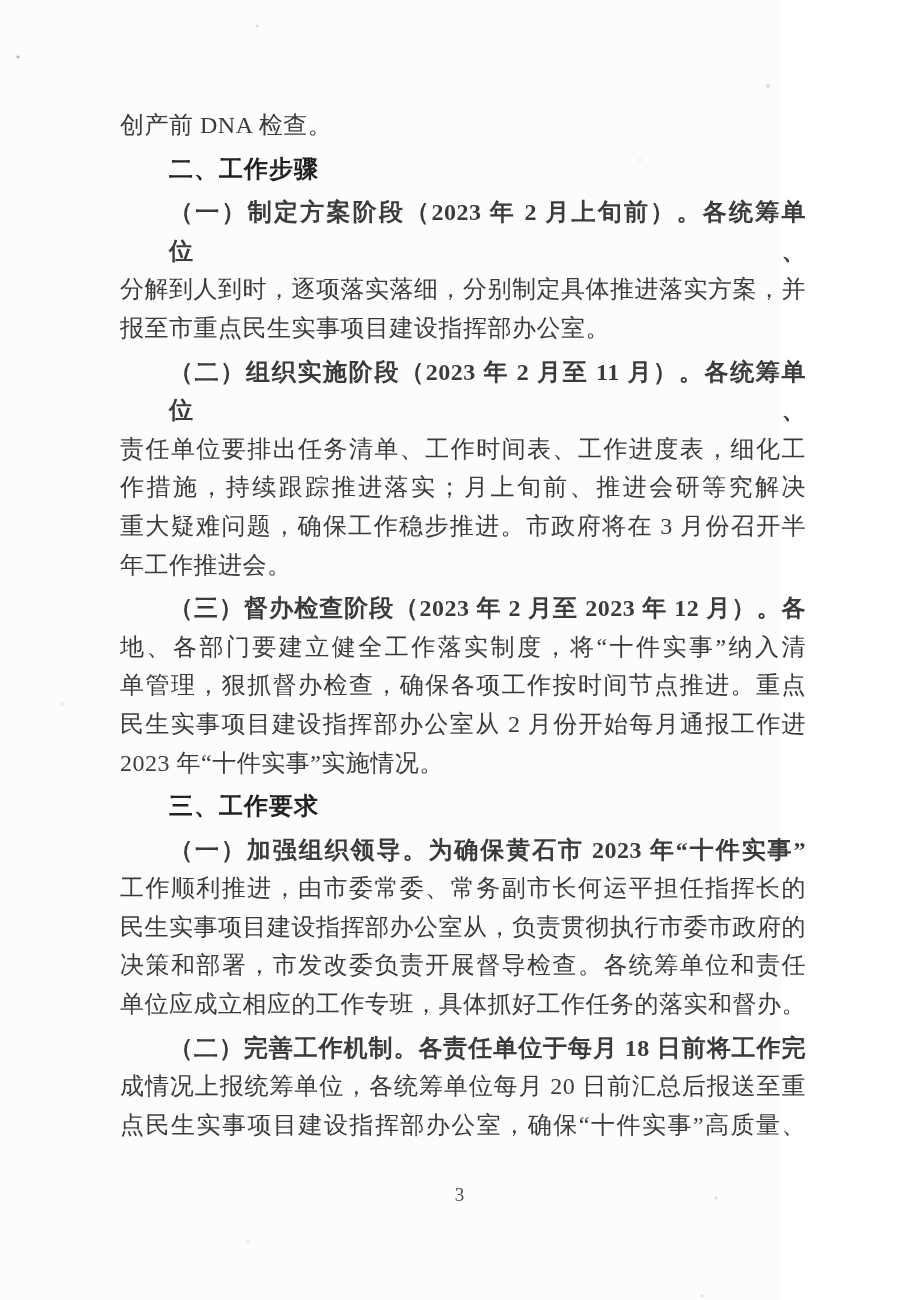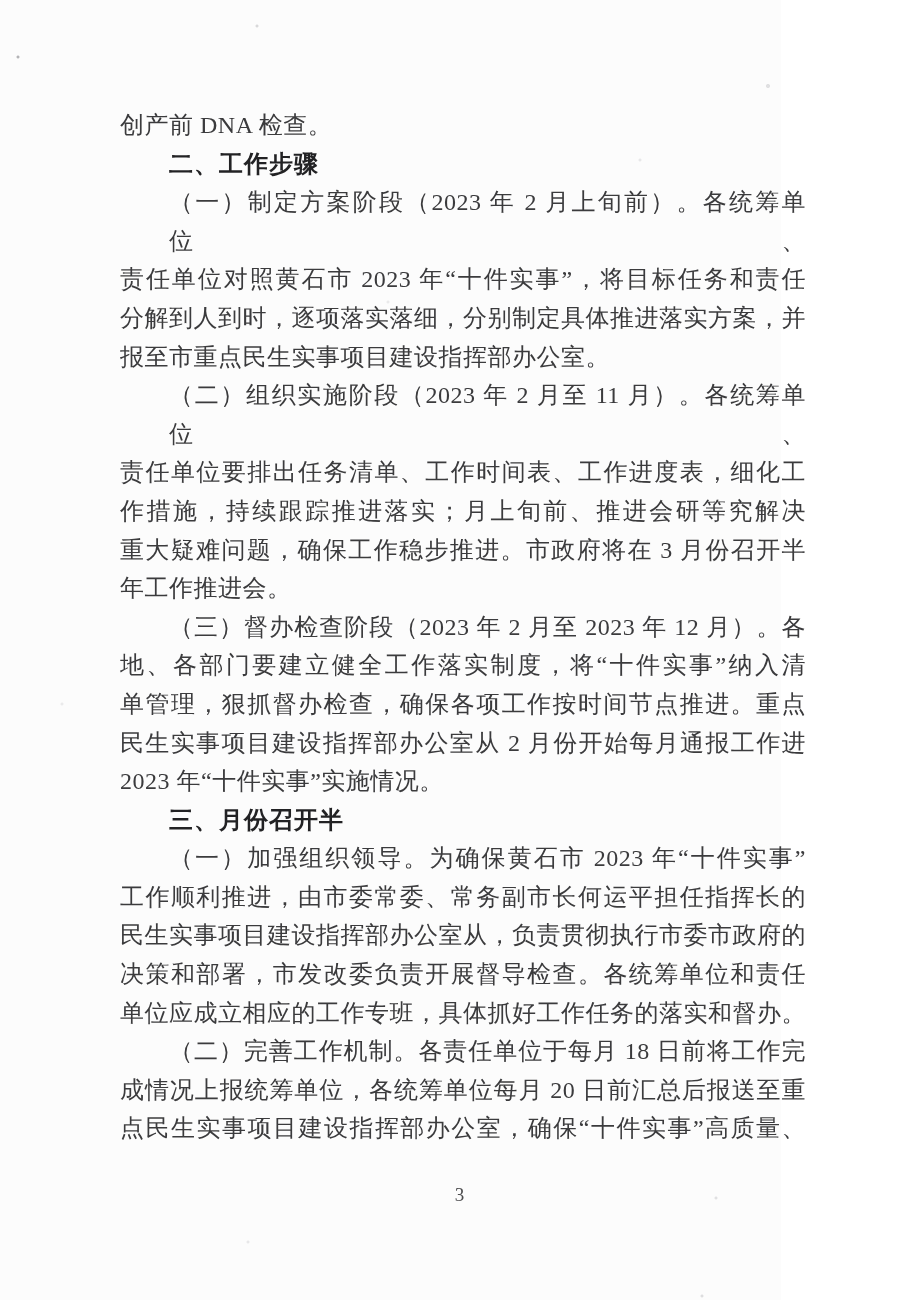--- a/index.html
+++ b/index.html
@@ -35,34 +35,34 @@
       radial-gradient(circle 3px at 716px 1198px, rgba(160,160,165,.30) 0 40%, transparent 60%),
       radial-gradient(circle 3px at 248px 1242px, rgba(170,170,175,.25) 0 40%, transparent 60%),
       radial-gradient(circle 3px at 702px 1296px, rgba(150,150,155,.30) 0 40%, transparent 60%);
   }
   .text-area {
     position: absolute;
     left: 120px;
     top: 106px;
     width: 686px;
   }
-  .block + .block { }
+  .block + .block { margin-top: 5px; }
   .line {
     font-size: 24px;
     line-height: 38.6px;
     color: #3b3b3d;
     letter-spacing: 0.5px;
     white-space: nowrap;
   }
   .line.justify {
     white-space: normal;
     text-align: justify;
     text-align-last: justify;
   }
-  .line.indent { padding-left: 49px; }
+  .line.indent { padding-left: 49px; font-weight: bold; }
   .line.heading {
     font-weight: bold;
     color: #222224;
     letter-spacing: 1px;
   }
   .page-number {
     position: absolute;
     left: 0;
     top: 1184px;
     width: 920px;
@@ -79,40 +79,39 @@
   <div class="scan-noise"></div>
   <div class="text-area">
       <div class="block continuation">
         <div class="line">创产前 DNA 检查。</div>
       </div>
       <div class="block heading">
         <div class="line indent heading">二、工作步骤</div>
       </div>
       <div class="block paragraph">
         <div class="line indent justify">（一）制定方案阶段（2023 年 2 月上旬前）。各统筹单位、</div>
-        <div class="line justify">责任单位对照黄石市 2023 年“十件实事”，将目标任务和责任</div>
         <div class="line justify">分解到人到时，逐项落实落细，分别制定具体推进落实方案，并</div>
         <div class="line">报至市重点民生实事项目建设指挥部办公室。</div>
       </div>
       <div class="block paragraph">
         <div class="line indent justify">（二）组织实施阶段（2023 年 2 月至 11 月）。各统筹单位、</div>
         <div class="line justify">责任单位要排出任务清单、工作时间表、工作进度表，细化工</div>
         <div class="line justify">作措施，持续跟踪推进落实；月上旬前、推进会研等究解决</div>
         <div class="line justify">重大疑难问题，确保工作稳步推进。市政府将在 3 月份召开半</div>
         <div class="line">年工作推进会。</div>
       </div>
       <div class="block paragraph">
         <div class="line indent justify">（三）督办检查阶段（2023 年 2 月至 2023 年 12 月）。各</div>
         <div class="line justify">地、各部门要建立健全工作落实制度，将“十件实事”纳入清</div>
         <div class="line justify">单管理，狠抓督办检查，确保各项工作按时间节点推进。重点</div>
         <div class="line justify">民生实事项目建设指挥部办公室从 2 月份开始每月通报工作进</div>
         <div class="line">2023 年“十件实事”实施情况。</div>
       </div>
       <div class="block heading">
-        <div class="line indent heading">三、月份召开半</div>
+        <div class="line indent heading">三、工作要求</div>
       </div>
       <div class="block paragraph">
         <div class="line indent justify">（一）加强组织领导。为确保黄石市 2023 年“十件实事”</div>
         <div class="line justify">工作顺利推进，由市委常委、常务副市长何运平担任指挥长的</div>
         <div class="line justify">民生实事项目建设指挥部办公室从，负责贯彻执行市委市政府的</div>
         <div class="line justify">决策和部署，市发改委负责开展督导检查。各统筹单位和责任</div>
         <div class="line">单位应成立相应的工作专班，具体抓好工作任务的落实和督办。</div>
       </div>
       <div class="block paragraph">
         <div class="line indent justify">（二）完善工作机制。各责任单位于每月 18 日前将工作完</div>

